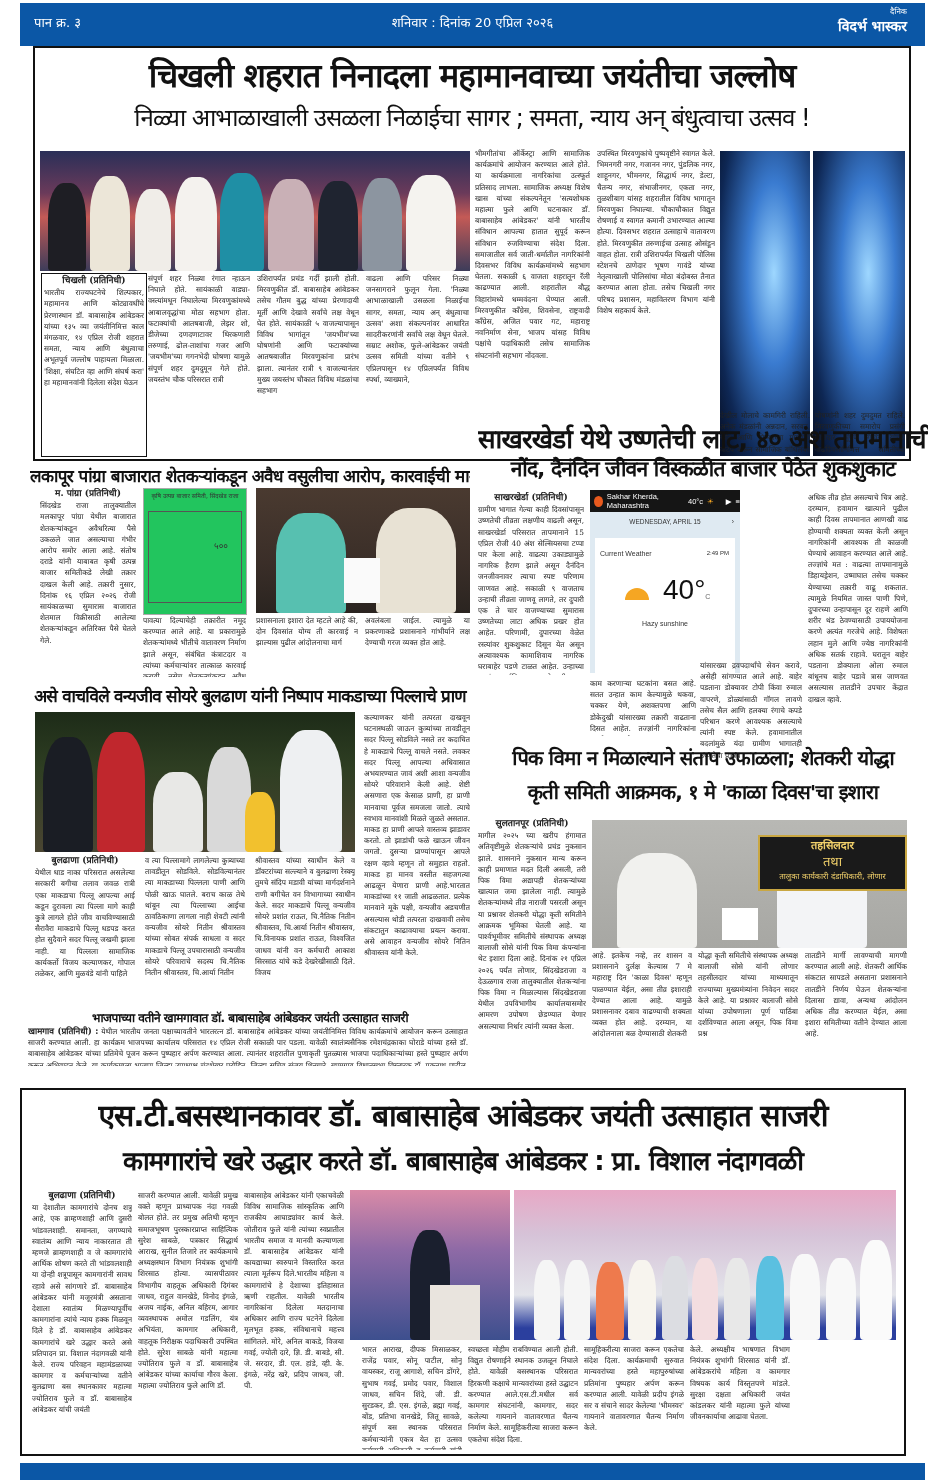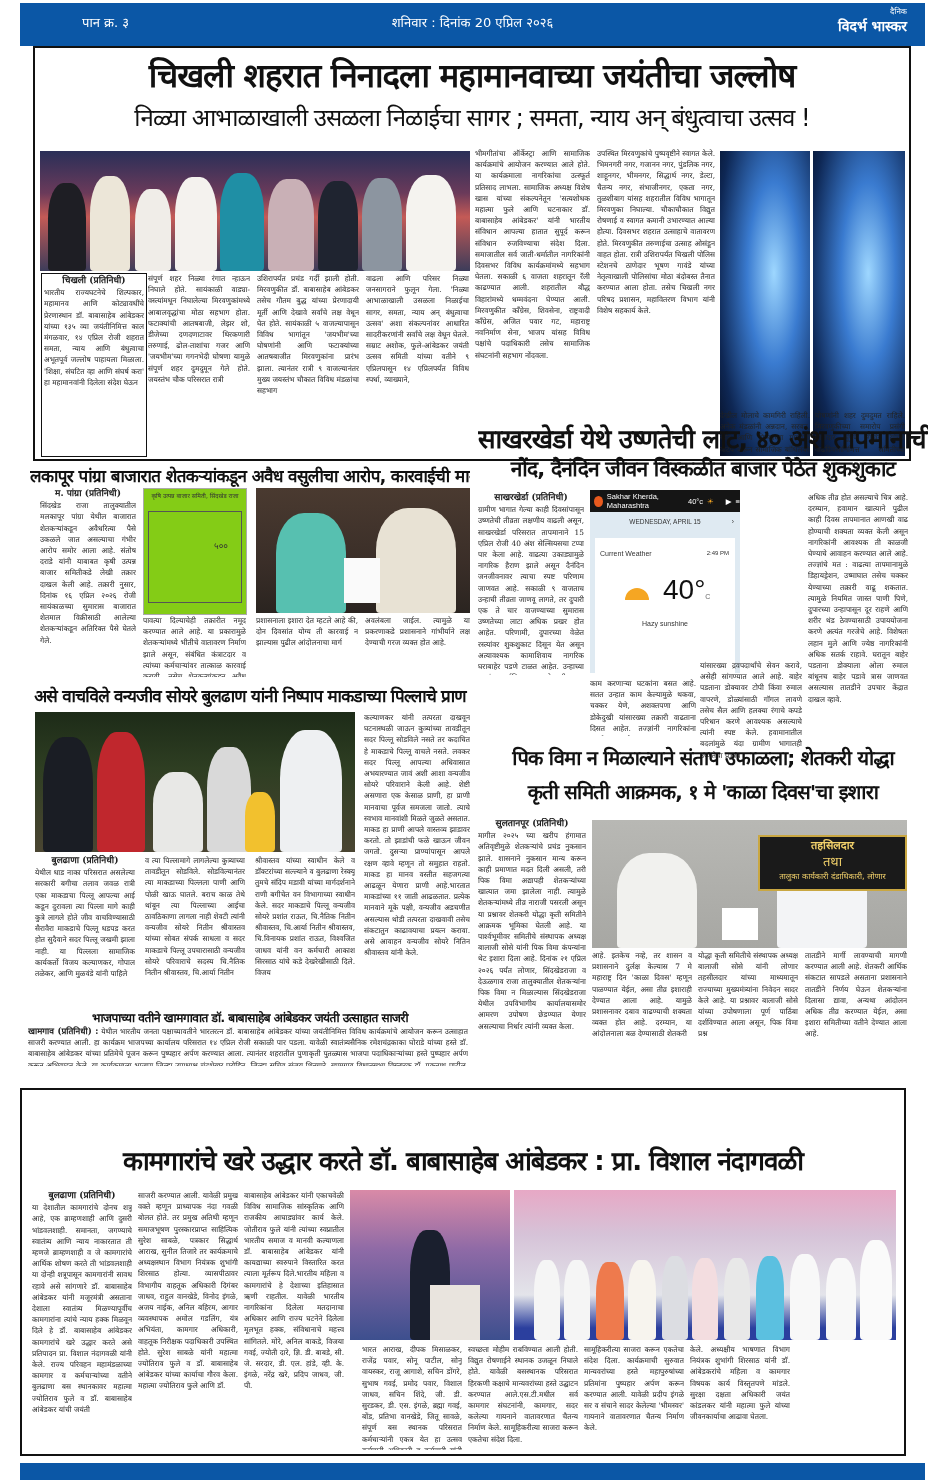--- a/index.html
+++ b/index.html
@@ -1,31 +1,31 @@
 <!DOCTYPE html>
 <html><head>
 <meta charset="utf-8">
 <style>
   html,body{margin:0;padding:0;background:#fff;}
   body{width:945px;height:1480px;position:relative;overflow:hidden;font-family:"DejaVu Sans",sans-serif;color:#111;}
   .topbar{position:absolute;left:20px;top:3px;width:905px;height:43px;background:#0b57a6;color:#fff;}
-  .topbar .pg{position:absolute;left:14px;top:10px;font-size:13px;margin-left:48px;}
+  .topbar .pg{position:absolute;left:14px;top:10px;font-size:13px;}
   .topbar .dt{position:absolute;left:0;width:100%;top:10px;text-align:center;font-size:13px;}
   .topbar .brand{position:absolute;right:18px;top:2px;text-align:right;}
   .topbar .brand .small{font-size:8px;display:block;}
   .topbar .brand .big{font-size:14px;font-weight:bold;}
   .box{position:absolute;border:2px solid #111;}
   .hd{position:absolute;left:0;width:100%;text-align:center;font-family:"DejaVu Sans",sans-serif;font-weight:bold;color:#111;white-space:nowrap;overflow:hidden;}
   .col{position:absolute;font-family:"DejaVu Serif",serif;font-size:7.4px;line-height:11.2px;color:#222;text-align:justify;overflow:hidden;}
   .col .dl{font-weight:bold;font-size:9px;display:block;text-align:center;margin-bottom:1px;}
   .photo{position:absolute;overflow:hidden;}
   .ph-stage{background:linear-gradient(180deg,#2a2f58 0%,#6a3a5a 35%,#c45a56 55%,#3c3c5a 100%);}
   .person{position:absolute;bottom:0;border-radius:40% 40% 4px 4px;}
   .ph-crowd{background:radial-gradient(ellipse at 60% 40%,#9ed7ff 0%,#3a7bd0 35%,#0e2754 75%,#050d20 100%);}
-  .ph-receipt{background:#84cc16;border:1px solid #aaa;}
+  .ph-receipt{background:#22c55e;border:1px solid #aaa;}
   .ph-hand{background:linear-gradient(180deg,#4a3a30 0%,#3a2e28 60%,#2a2420 100%);}
   .ph-forest{background:linear-gradient(180deg,#1d2b18 0%,#2e3e22 40%,#4a4532 100%);}
   .ph-office{background:linear-gradient(180deg,#b8b8b4 0%,#a7a7a3 100%);}
   .ph-podium{background:linear-gradient(180deg,#d98aa7 0%,#8e6aa6 40%,#3d4f8e 100%);}
   .ph-stage2{background:linear-gradient(180deg,#e7a8c5 0%,#d6c3d8 30%,#e3e4ea 70%,#2b3f9e 92%);}
   .weather{position:absolute;left:590px;top:490px;width:150px;height:183px;background:#dfeaf2;overflow:hidden;font-family:"Liberation Sans",sans-serif;}
   .weather .wbar{height:22px;background:#151515;color:#fff;font-size:7.5px;display:flex;align-items:center;padding-left:4px;gap:4px;}
   .weather .sun{width:11px;height:11px;border-radius:50%;background:#e85a1e;display:inline-block;}
   .weather .day{height:20px;text-align:center;font-size:6.5px;line-height:20px;color:#333;position:relative;}
   .weather .day .arr{position:absolute;right:6px;top:0;}
@@ -171,20 +171,21 @@
 <div class="col" style="left:698px;top:950px;width:100px;height:113px;"><span>योद्धा कृती समितीचे संस्थापक अध्यक्ष बालाजी सोसे यांनी लोणार तहसीलदार यांच्या माध्यमातून राज्याच्या मुख्यमंत्र्यांना निवेदन सादर केले आहे. या प्रश्नावर बालाजी सोसे यांच्या उपोषणाला पूर्ण पाठिंबा दर्शविण्यात आला असून, पिक विमा प्रश्न</span></div>
 <div class="col" style="left:805px;top:950px;width:102px;height:113px;"><span>तातडीने मार्गी लावण्याची मागणी करण्यात आली आहे. शेतकरी आर्थिक संकटात सापडले असताना प्रशासनाने तातडीने निर्णय घेऊन शेतकऱ्यांना दिलासा द्यावा, अन्यथा आंदोलन अधिक तीव्र करण्यात येईल, असा इशारा समितीच्या वतीने देण्यात आला आहे.</span></div>
 
 <div class="hd" style="left:30px;width:440px;top:1009px;font-size:12px;letter-spacing:-0.5px;">भाजपाच्या वतीने खामगावात डॉ. बाबासाहेब आंबेडकर जयंती उत्साहात साजरी</div>
 <div class="col" style="left:28px;top:1026px;width:440px;height:40px;">
   <b style="font-size:8.5px;">खामगाव (प्रतिनिधी) :</b>
   <span>येथील भारतीय जनता पक्षाच्यावतीने भारतरत्न डॉ. बाबासाहेब आंबेडकर यांच्या जयंतीनिमित्त विविध कार्यक्रमांचे आयोजन करून उत्साहात साजरी करण्यात आली. हा कार्यक्रम भाजपच्या कार्यालय परिसरात १४ एप्रिल रोजी सकाळी पार पडला. यावेळी स्वातंत्र्यसैनिक रमेशचंद्रकाका घोराडे यांच्या हस्ते डॉ. बाबासाहेब आंबेडकर यांच्या प्रतिमेचे पूजन करून पुष्पहार अर्पण करण्यात आला. त्यानंतर शहरातील पुणाकृती पुतळ्यास भाजपा पदाधिकाऱ्यांच्या हस्ते पुष्पहार अर्पण करून अभिवादन केले. या कार्यक्रमाला भाजपा जिल्हा उपाध्यक्ष चंद्रशेखर पुरोहित, जिल्हा सचिव संजय शिनगारे, खामगाव विधानसभा विस्तारक डॉ. एकनाथ पाटील, तालुकाध्यक्ष नरेंद्र शिंगोटे उपस्थित होते.</span>
 </div>
 
 <div class="box" style="left:20px;top:1088px;width:882px;height:364px;">
+  <div class="hd" style="top:4px;font-size:30px;letter-spacing:-1px;">एस.टी.बसस्थानकावर डॉ. बाबासाहेब आंबेडकर जयंती उत्साहात साजरी</div>
   <div class="hd" style="top:52px;font-size:26px;letter-spacing:-1px;">कामगारांचे खरे उद्धार करते  डॉ. बाबासाहेब आंबेडकर : प्रा. विशाल नंदागवळी</div>
 
   <div class="col" style="left:10px;top:100px;width:100px;height:260px;">
     <span class="dl">बुलढाणा (प्रतिनिधी)</span>
     <span>या देशातील कामगारांचे दोनच शत्रू आहे, एक ब्राम्हणशाही आणि दुसरी भांडवलशाही. समानता, जगण्याचे स्वातंत्र्य आणि न्याय नाकारतात ती म्हणजे ब्राम्हणशाही व जे कामगारांचे आर्थिक शोषण करते ती भांडवलशाही या दोन्ही शत्रूपासून कामगारांनी सावध रहावे असे सांगणारे डॉ. बाबासाहेब आंबेडकर यांनी मजूरमंत्री असताना देशाला स्वातंत्र्य मिळण्यापूर्वीच कामगारांना त्यांचे न्याय हक्क मिळवून दिले हे डॉ. बाबासाहेब आंबेडकर कामगारांचे खरे उद्धार करते असे प्रतिपादन प्रा. विशाल नंदागवळी यांनी केले. राज्य परिवहन महामंडळाच्या कामगार व कर्मचाऱ्यांच्या वतीने बुलढाणा बस स्थानकावर महात्मा ज्योतिराव फुले व डॉ. बाबासाहेब आंबेडकर यांची जयंती</span>
   </div>
   <div class="col" style="left:116px;top:100px;width:100px;height:260px;"><span>साजरी करण्यात आली. यावेळी प्रमुख वक्ते म्हणून प्राध्यापक नंदा गवळी बोलत होते. तर प्रमुख अतिथी म्हणून समाजभूषण पुरस्कारप्राप्त साहित्यिक सुरेश साबळे, पत्रकार सिद्धार्थ आराख, सुनील तिजारे तर कार्यक्रमाचे अध्यक्षस्थान विभाग नियंत्रक शुभांगी शिरसाठ होत्या. व्यासपीठावर विभागीय वाहतूक अधिकारी दिगंबर जाधव, राहुल वानखेडे, विनोद इंगळे, अजय नाईक, अनिल बहिरम, आगार व्यवस्थापक अमोल गडलिंग, यंत्र अभियंता, कामगार अधिकारी, वाहतूक निरीक्षक पदाधिकारी उपस्थित होते. सुरेश साबळे यांनी महात्मा ज्योतिराव फुले व डॉ. बाबासाहेब आंबेडकर यांच्या कार्याचा गौरव केला. महात्मा ज्योतिराव फुले आणि डॉ.</span></div>
   <div class="col" style="left:222px;top:100px;width:100px;height:260px;"><span>बाबासाहेब आंबेडकर यांनी एकाचवेळी विविध सामाजिक सांस्कृतिक आणि राजकीय आघाड्यांवर कार्य केले. जोतीराव फुले यांनी त्यांच्या स्वप्नातील भारतीय समाज व मानवी कल्याणला डॉ. बाबासाहेब आंबेडकर यांनी कायद्याच्या स्वरुपाने विस्तारित करत त्याला मूर्तरूप दिले.भारतीय महिला व कामगारांचे हे देशाच्या इतिहासात ऋणी राहतील. यावेळी भारतीय नागरिकांना दिलेला मतदानाचा अधिकार आणि राज्य घटनेने दिलेला मूलभूत हक्क, संविधानाचे महत्त्व सांगितले. मोरे, अनिल बाकडे, विजया गवई, ज्योती दारे, ज्ञि. डी. बाबडे, सी. जे. सरदार, डी. एल. हांडे, व्ही. के. इंगळे, नरेंद्र खरे, प्रदिप जाधव, जी. पी.</span></div>
 
   <div class="photo ph-podium" style="left:328px;top:100px;width:160px;height:150px;">

